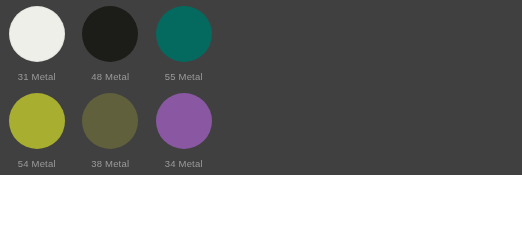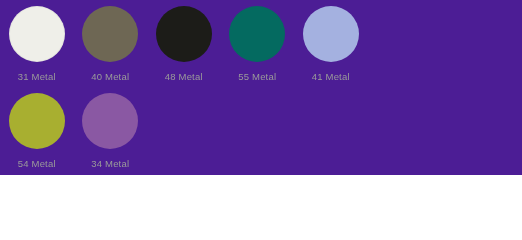--- a/index.html
+++ b/index.html
@@ -13,21 +13,21 @@
     height: 175px;
     overflow: hidden;
     font-family: "Liberation Sans", sans-serif;
     -webkit-font-smoothing: antialiased;
   }
   #swatch-palette {
     width: 522px;
     height: 175px;
     box-sizing: border-box;
     padding: 6px 12px 0 0;
-    background: #4c1d95;
+    background: #404040;
   }
   .swatch-row {
     display: flex;
     flex-direction: row;
     align-items: flex-start;
     height: 87px;
   }
   .swatch-cell {
     width: 73.5px;
     display: flex;
@@ -59,41 +59,37 @@
 <body style="background: rgb(255, 255, 255);">
 
 <div id="swatch-palette">
 
   <div class="swatch-row">
     <div class="swatch-cell">
       <span class="swatch-disc light-edge" style="background:#efefe9"></span>
       <span class="swatch-label" style="color: rgb(154, 154, 154);">31 Metal</span>
     </div>
     <div class="swatch-cell">
-      <span class="swatch-disc" style="background:#6e6754"></span>
-      <span class="swatch-label" style="color: rgb(154, 154, 154);">40 Metal</span>
-    </div>
-    <div class="swatch-cell">
       <span class="swatch-disc" style="background:#1c1c18"></span>
       <span class="swatch-label" style="color: rgb(154, 154, 154);">48 Metal</span>
     </div>
     <div class="swatch-cell">
       <span class="swatch-disc" style="background:#046a60"></span>
       <span class="swatch-label" style="color: rgb(154, 154, 154);">55 Metal</span>
     </div>
-    <div class="swatch-cell">
-      <span class="swatch-disc" style="background:#a4b1e0"></span>
-      <span class="swatch-label" style="color: rgb(154, 154, 154);">41 Metal</span>
-    </div>
   </div>
 
   <div class="swatch-row">
     <div class="swatch-cell">
       <span class="swatch-disc" style="background:#a8af30"></span>
       <span class="swatch-label" style="color: rgb(154, 154, 154);">54 Metal</span>
+    </div>
+    <div class="swatch-cell">
+      <span class="swatch-disc" style="background:#61603c"></span>
+      <span class="swatch-label" style="color: rgb(154, 154, 154);">38 Metal</span>
     </div>
     <div class="swatch-cell">
       <span class="swatch-disc" style="background:#8a58a3"></span>
       <span class="swatch-label" style="color: rgb(154, 154, 154);">34 Metal</span>
     </div>
     <div class="swatch-cell"></div>
   </div>
 
 </div>
 

